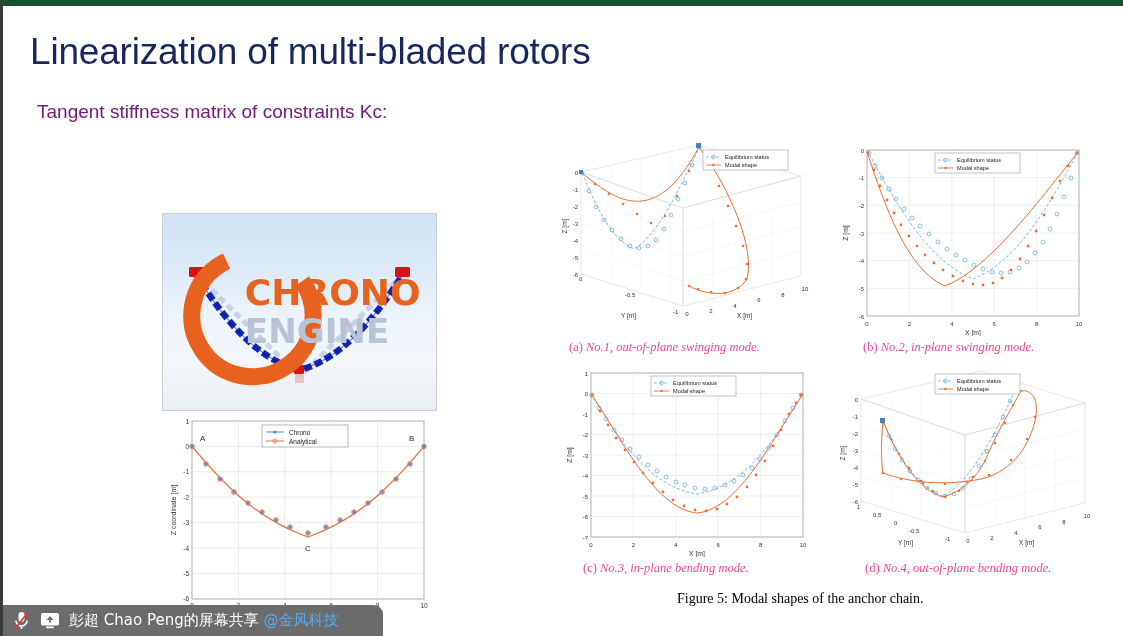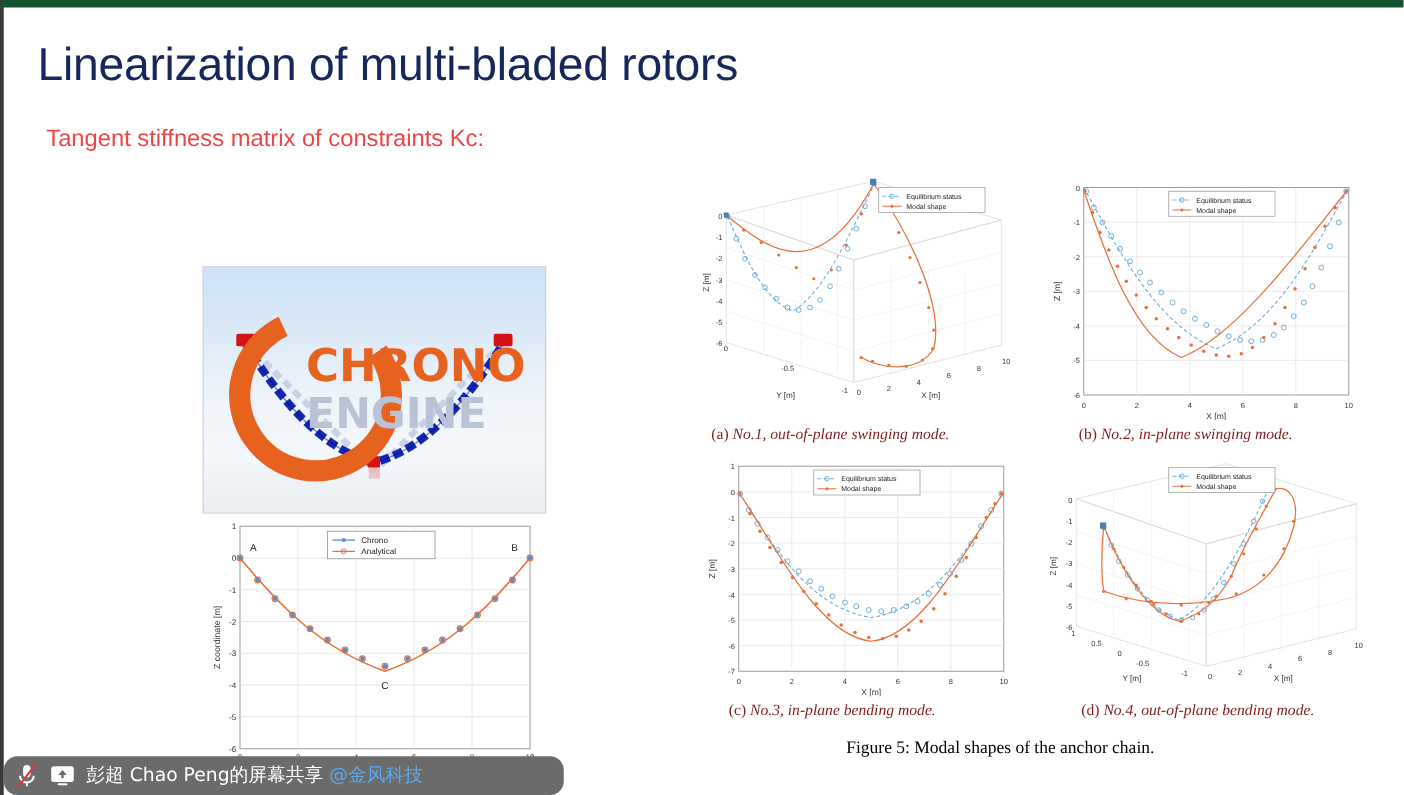--- a/index.html
+++ b/index.html
@@ -21,21 +21,21 @@
   .title{
     position:absolute;left:27px;top:25px;
     font-size:37px;line-height:1.15;
     color:#17275c;
     letter-spacing:-0.2px;
     white-space:nowrap;
   }
   
   .subhead{
     position:absolute;left:34px;top:95px;
-    font-size:19px;color:#ef4444;white-space:nowrap;
+    font-size:19px;color:#701a75;white-space:nowrap;
   }
   .para{
     position:absolute;left:34px;top:140px;
     font-size:19px;color:#2a5d8f;line-height:1.45;
     white-space:pre-line;
   }
   
   .sim{
     position:absolute;left:159px;top:207px;width:273px;height:196px;
     background:linear-gradient(#cfe3f5 0%, #dbe9f7 25%, #eef4fa 55%, #f4f7fb 75%, #e9eef3 100%);
@@ -46,40 +46,39 @@
   .chrono-logo{
     position:absolute;left:6px;top:4px;width:36px;height:22px;
   }
   
   .mbox{position:absolute;background:#ffffff;}
   .mbox svg{display:block;}
   
   .cap{
     position:absolute;
     font-family:"Liberation Serif", serif;
-    font-size:12.5px;color:#7f1d1d;
+    font-size:12.5px;color:#ec4899;
     white-space:nowrap;
   }
   .cap i{font-style:italic;}
   .figcap{
     position:absolute;
     font-family:"Liberation Serif", serif;
     font-size:14px;color:#000000;
     white-space:nowrap;
   }
   
   .taskbar{
     position:absolute;left:0;bottom:0;
-    width:448px;height:31px;
+    width:380px;height:31px;
     background:#6b6b6b;
     border-top-right-radius:9px;
     display:flex;align-items:center;
     gap:9px;padding-left:9px;
     box-sizing:border-box;
-    border-radius:11px;
   }
   .tb-text{
     font-size:15px;color:#ffffff;white-space:nowrap;
     font-family:"DejaVu Sans", sans-serif;
   }
   .tb-at{color:#5aa9f0;}
   .tb-icon{flex:0 0 auto;display:flex;align-items:center;}
 </style>
 </head>
 <body>

